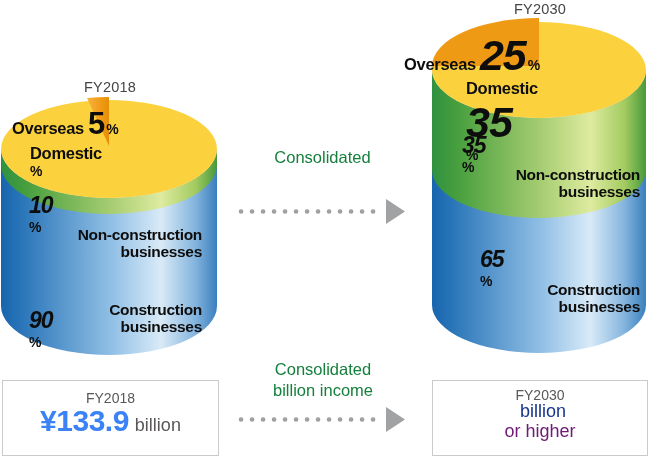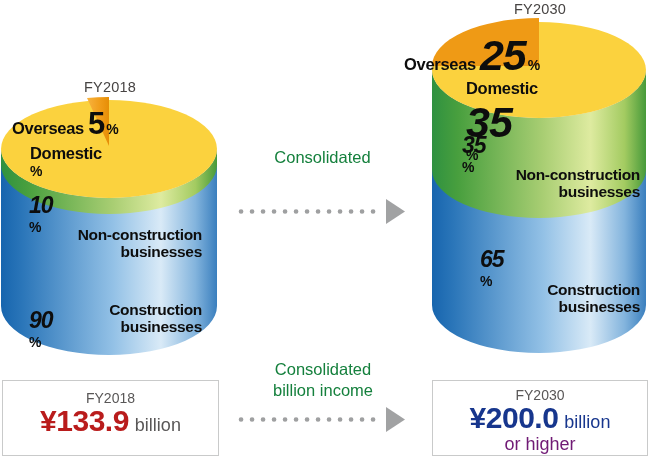--- a/index.html
+++ b/index.html
@@ -20,21 +20,21 @@
   .stack{text-align:right;color:#0d0d0d;font-weight:bold;font-size:15.5px;line-height:17px;letter-spacing:-0.3px;}
   .stack span{display:block;}
   .fy-title{font-size:14.5px;color:#474443;text-align:center;letter-spacing:0.2px;}
   .mid-label{font-size:16.5px;line-height:21px;color:#15803d;text-align:center;}
   .mid-label span{display:block;}
   .info-box{border:1px solid #c9caca;background:#fff;text-align:center;box-sizing:border-box;}
   .box-title{font-size:14px;color:#595757;margin-top:0;}
   .value-line{display:flex;align-items:baseline;justify-content:center;margin-top:-2px;}
   .currency{font-size:30px;font-weight:bold;letter-spacing:-0.5px;}
   .unit{font-size:18px;margin-left:6px;}
-  .gray-value{color:#b91c1c;}
+  .gray-value{color:#3b82f6;}
   .gray-unit{color:#595757;}
   .blue-text{color:#17368d;}
   .qualifier{font-size:18px;line-height:18px;color:#701a75;margin-top:0;}
 </style>
 </head>
 <body>
 
 <div id="stage">
 
   <svg width="650" height="460" viewBox="0 0 650 460">
@@ -153,19 +153,18 @@
     <div class="box-title">FY2018</div>
     <div class="value-line">
       <span class="currency gray-value">¥133.9</span>
       <span class="unit gray-unit">billion</span>
     </div>
   </div>
 
   <div class="abs info-box" style="left:432px;top:380px;width:216px;height:76px;padding-top:6px;">
     <div class="box-title">FY2030</div>
     <div class="value-line">
-      <span class="currency blue-text">¥200.0</span>
       <span class="unit blue-text">billion</span>
     </div>
     <div class="qualifier">or higher</div>
   </div>
 
 </div>
 
 </body></html>

